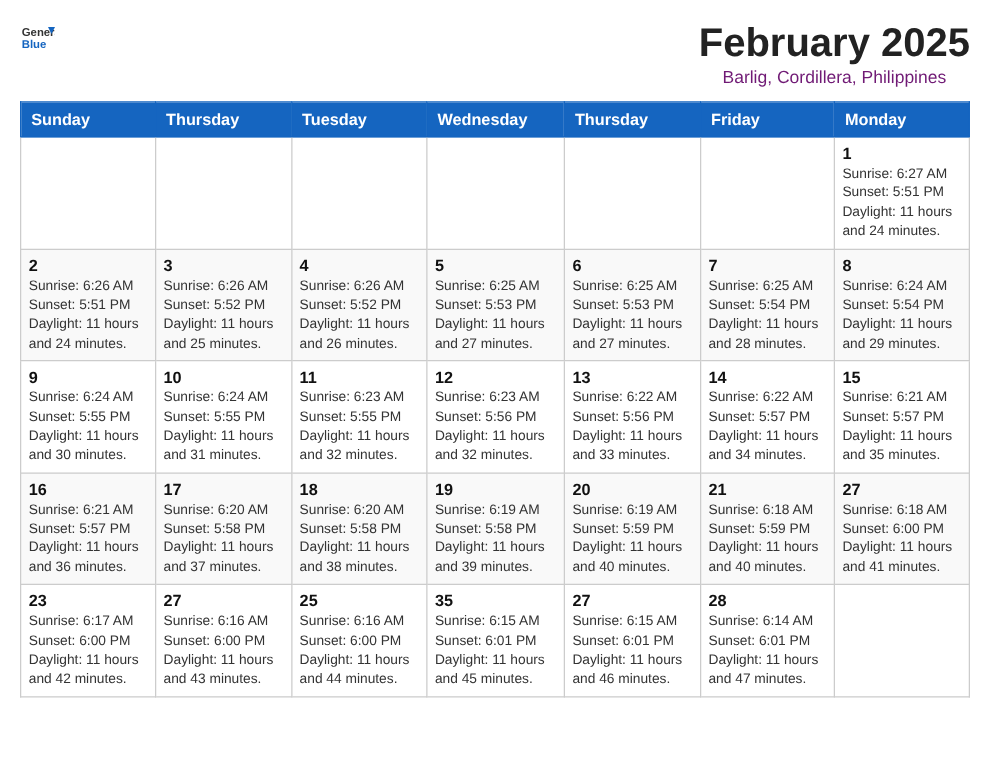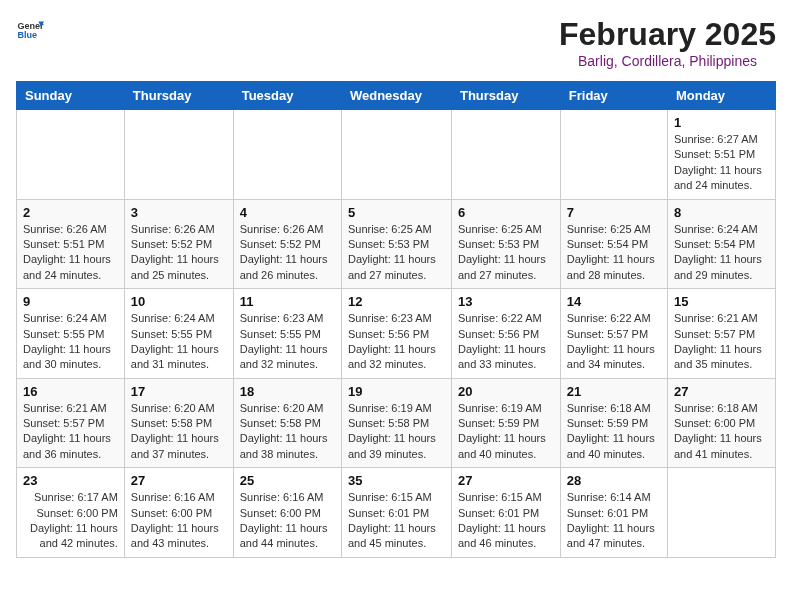--- a/index.html
+++ b/index.html
@@ -259,21 +259,21 @@
         <td>
           <span class="day-number">27</span>
           <div class="day-info" style="white-space: pre-line;">Sunrise: 6:18 AM
 Sunset: 6:00 PM
 Daylight: 11 hours and 41 minutes.</div>
         </td>
       </tr>
       <tr>
         <td>
           <span class="day-number">23</span>
-          <div class="day-info" style="white-space: pre-line; text-align: right;">Sunrise: 6:17 AM
+          <div class="day-info" style="white-space: pre-line;">Sunrise: 6:17 AM
 Sunset: 6:00 PM
 Daylight: 11 hours and 42 minutes.</div>
         </td>
         <td>
           <span class="day-number">27</span>
           <div class="day-info" style="white-space: pre-line;">Sunrise: 6:16 AM
 Sunset: 6:00 PM
 Daylight: 11 hours and 43 minutes.</div>
         </td>
         <td>

